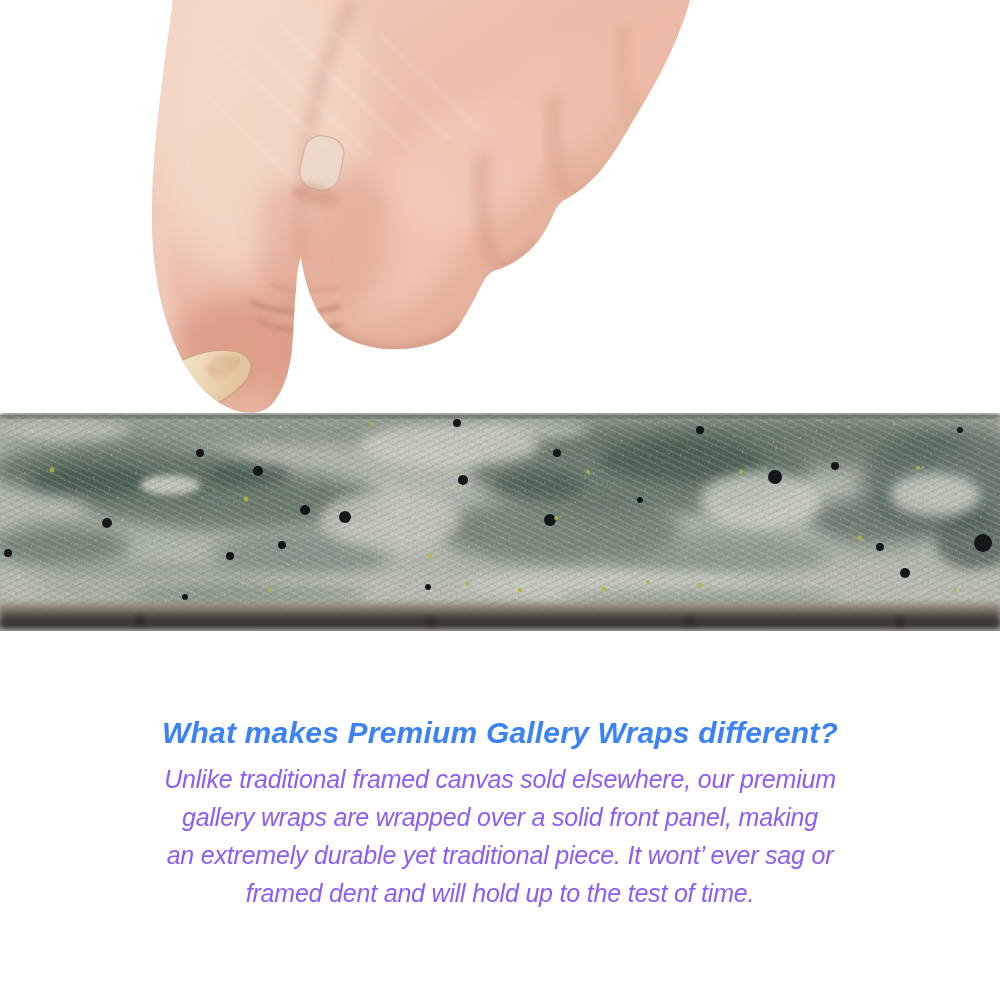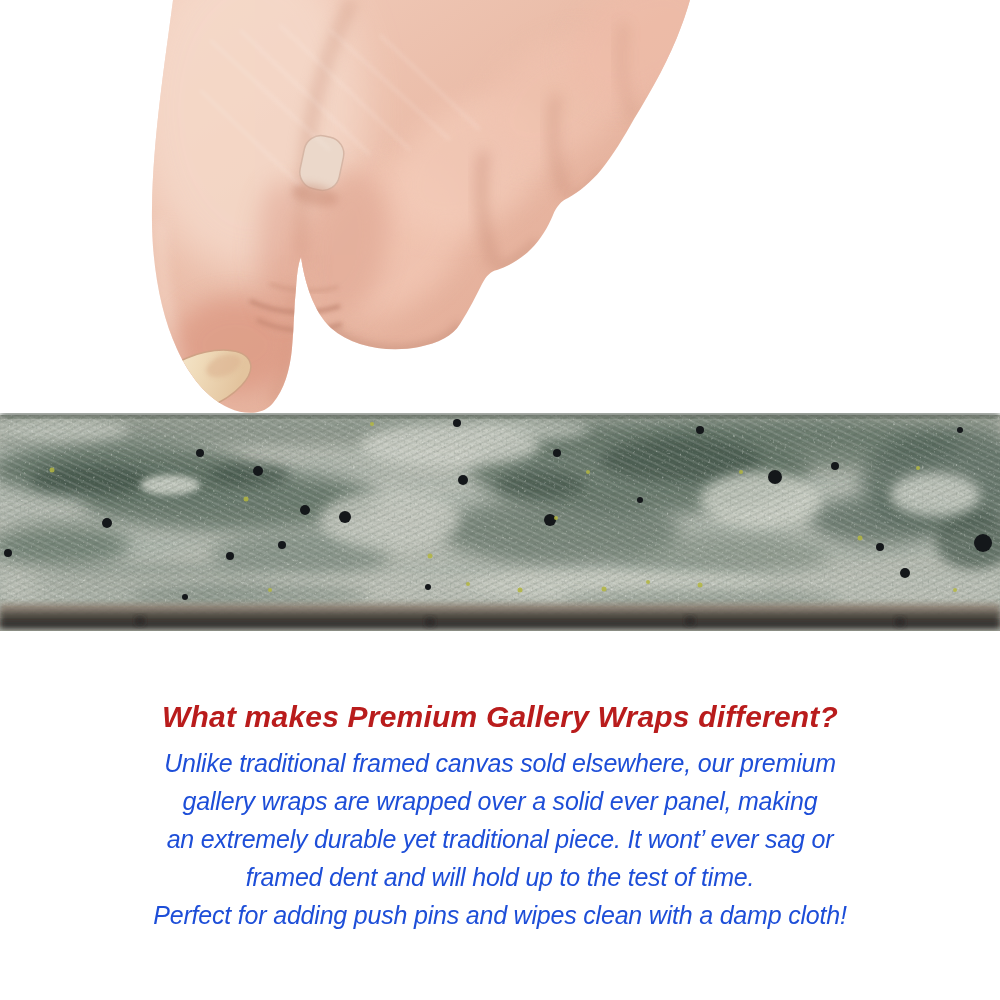--- a/index.html
+++ b/index.html
@@ -13,26 +13,26 @@
   .hand-layer{position:absolute;top:0;left:0;width:1000px;height:416px;}
   .band-layer{position:absolute;top:413px;left:0;width:1000px;height:220px;}
   .text-block{
     position:absolute;top:699px;left:0;width:1000px;
     text-align:center;color:#3b3b3b;
   }
   .headline{
     font-style:italic;font-weight:600;
     font-size:30px;line-height:36px;
     letter-spacing:0.2px;
-    margin:0 0 9px 0;color:#b91c1c;
+    margin:16px 0 9px 0;color:#3b82f6;
   }
   .body-line{
     font-style:italic;font-weight:400;
     font-size:25px;line-height:38px;
-    letter-spacing:-0.2px;color:#1d4ed8;
+    letter-spacing:-0.2px;color:#8b5cf6;
   }
 </style>
 </head>
 <body>
 
 <div class="stage">
 
   <div class="hand-layer">
     <svg width="1000" height="416" viewBox="0 0 1000 416">
       <defs>
@@ -275,20 +275,19 @@
         <circle cx="690" cy="208" r="4" fill="#262423" filter="url(#cb3)"></circle>
         <circle cx="900" cy="209" r="4" fill="#262423" filter="url(#cb3)"></circle>
       </g>
     </svg>
   </div>
 
   <div class="text-block">
     <div class="headline">What makes Premium Gallery Wraps different?</div>
     <div>
       <div class="body-line">Unlike traditional framed canvas sold elsewhere, our premium</div>
-      <div class="body-line">gallery wraps are wrapped over a solid ever panel, making</div>
+      <div class="body-line">gallery wraps are wrapped over a solid front panel, making</div>
       <div class="body-line">an extremely durable yet traditional piece. It wont’ ever sag or</div>
       <div class="body-line">framed dent and will hold up to the test of time.</div>
-      <div class="body-line">Perfect for adding push pins and wipes clean with a damp cloth!</div>
     </div>
   </div>
 
 </div>
 
 </body></html>

